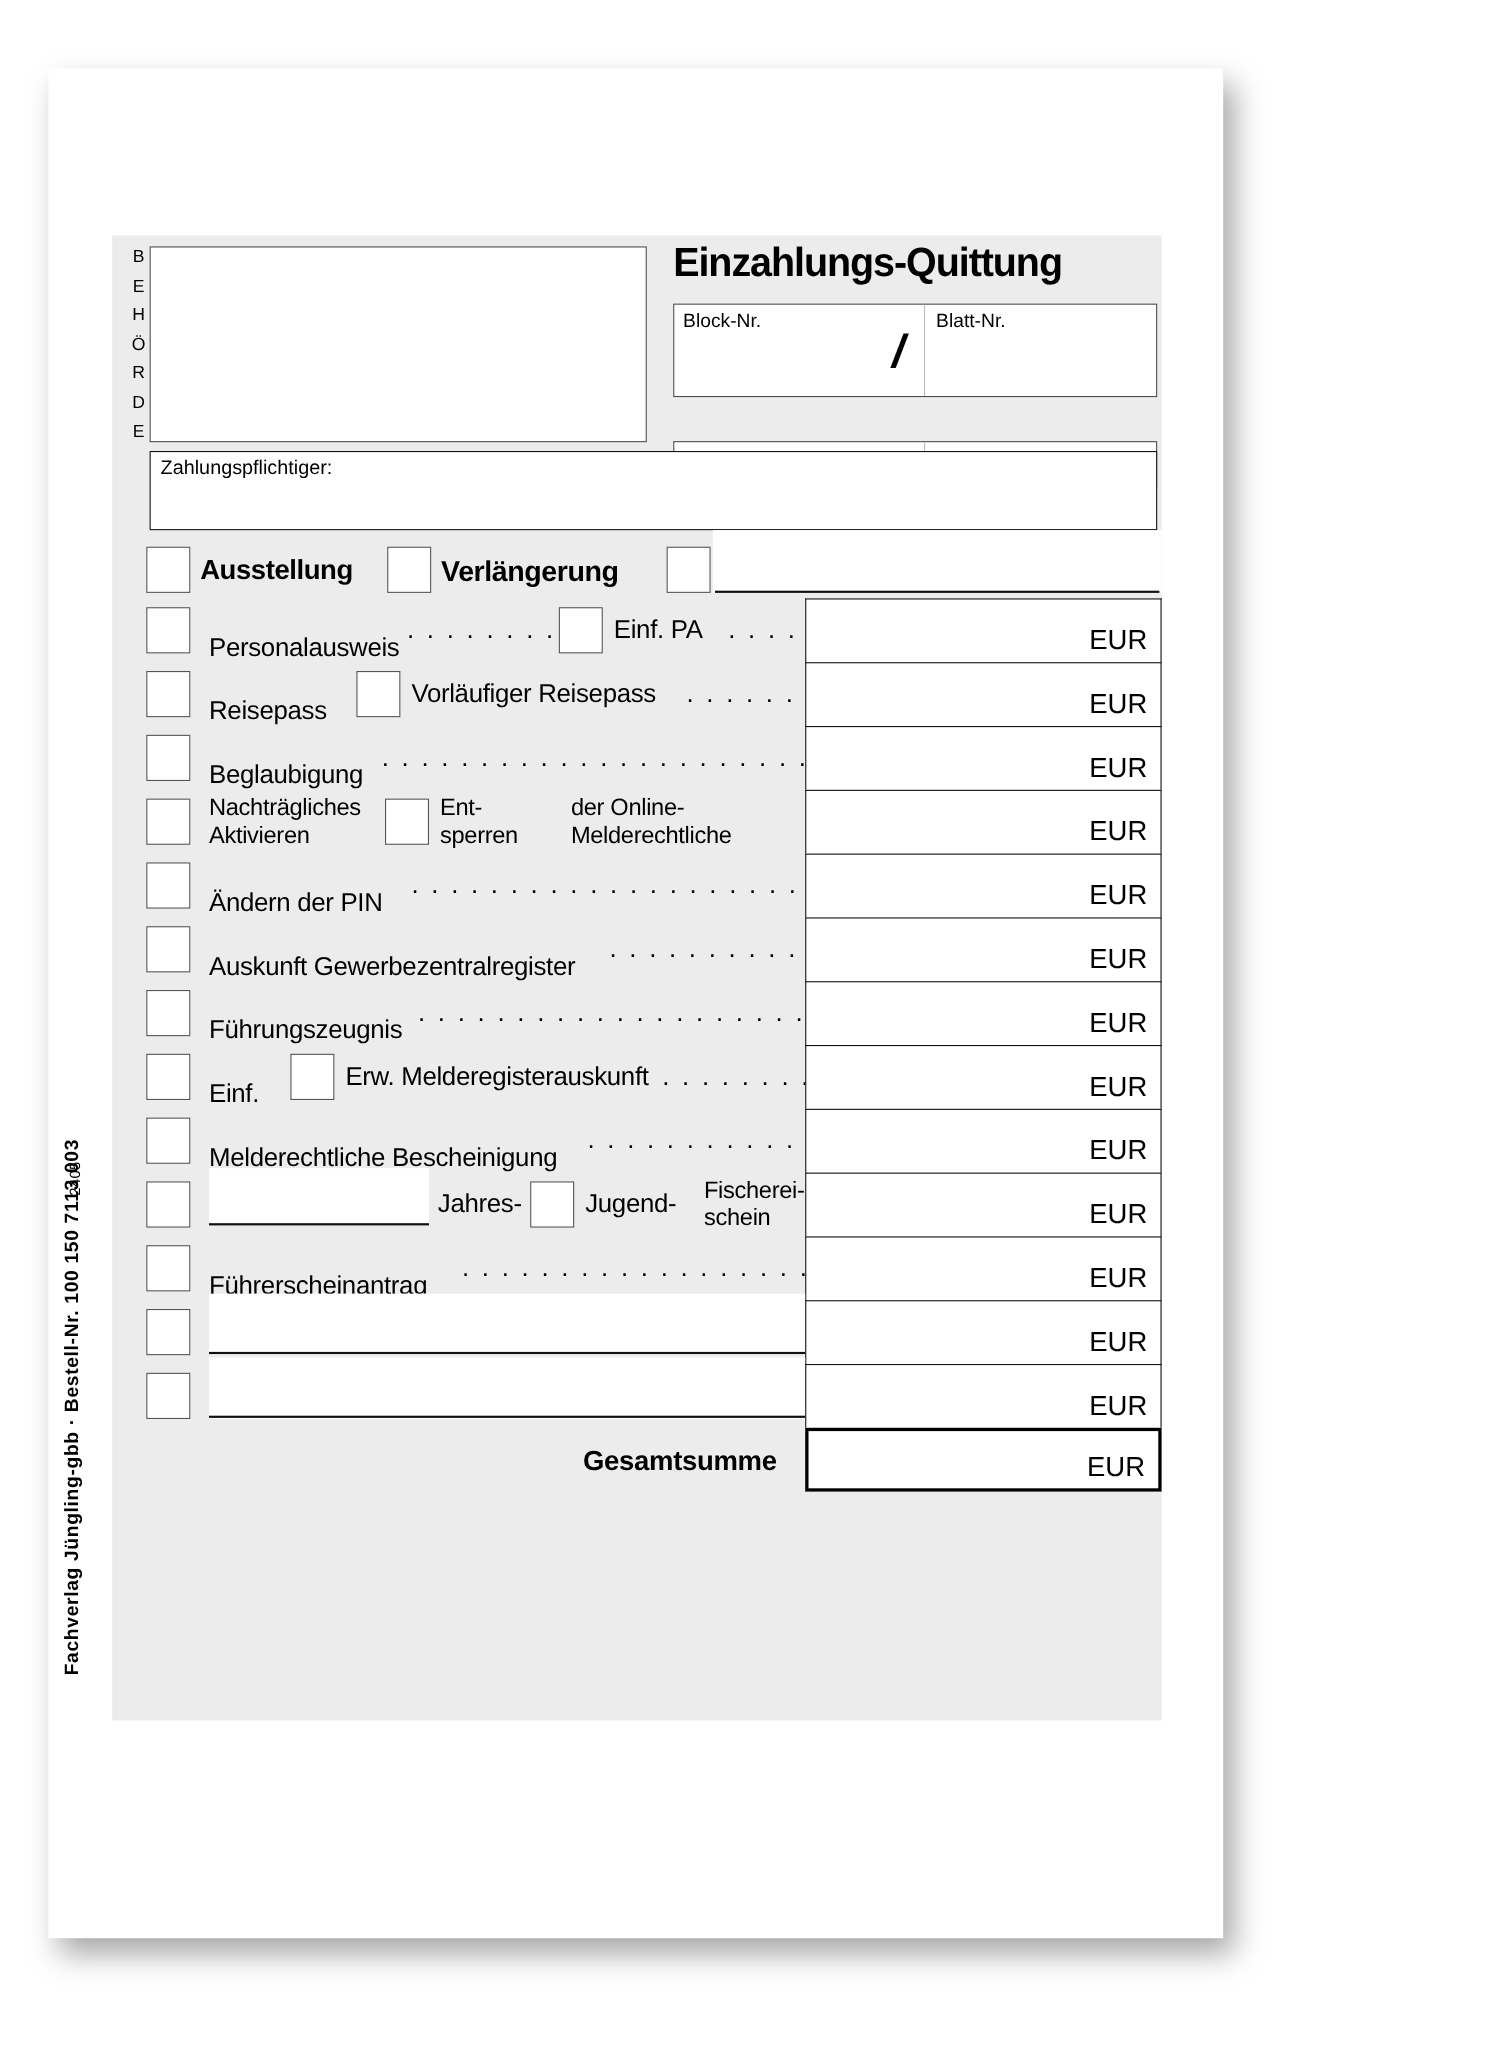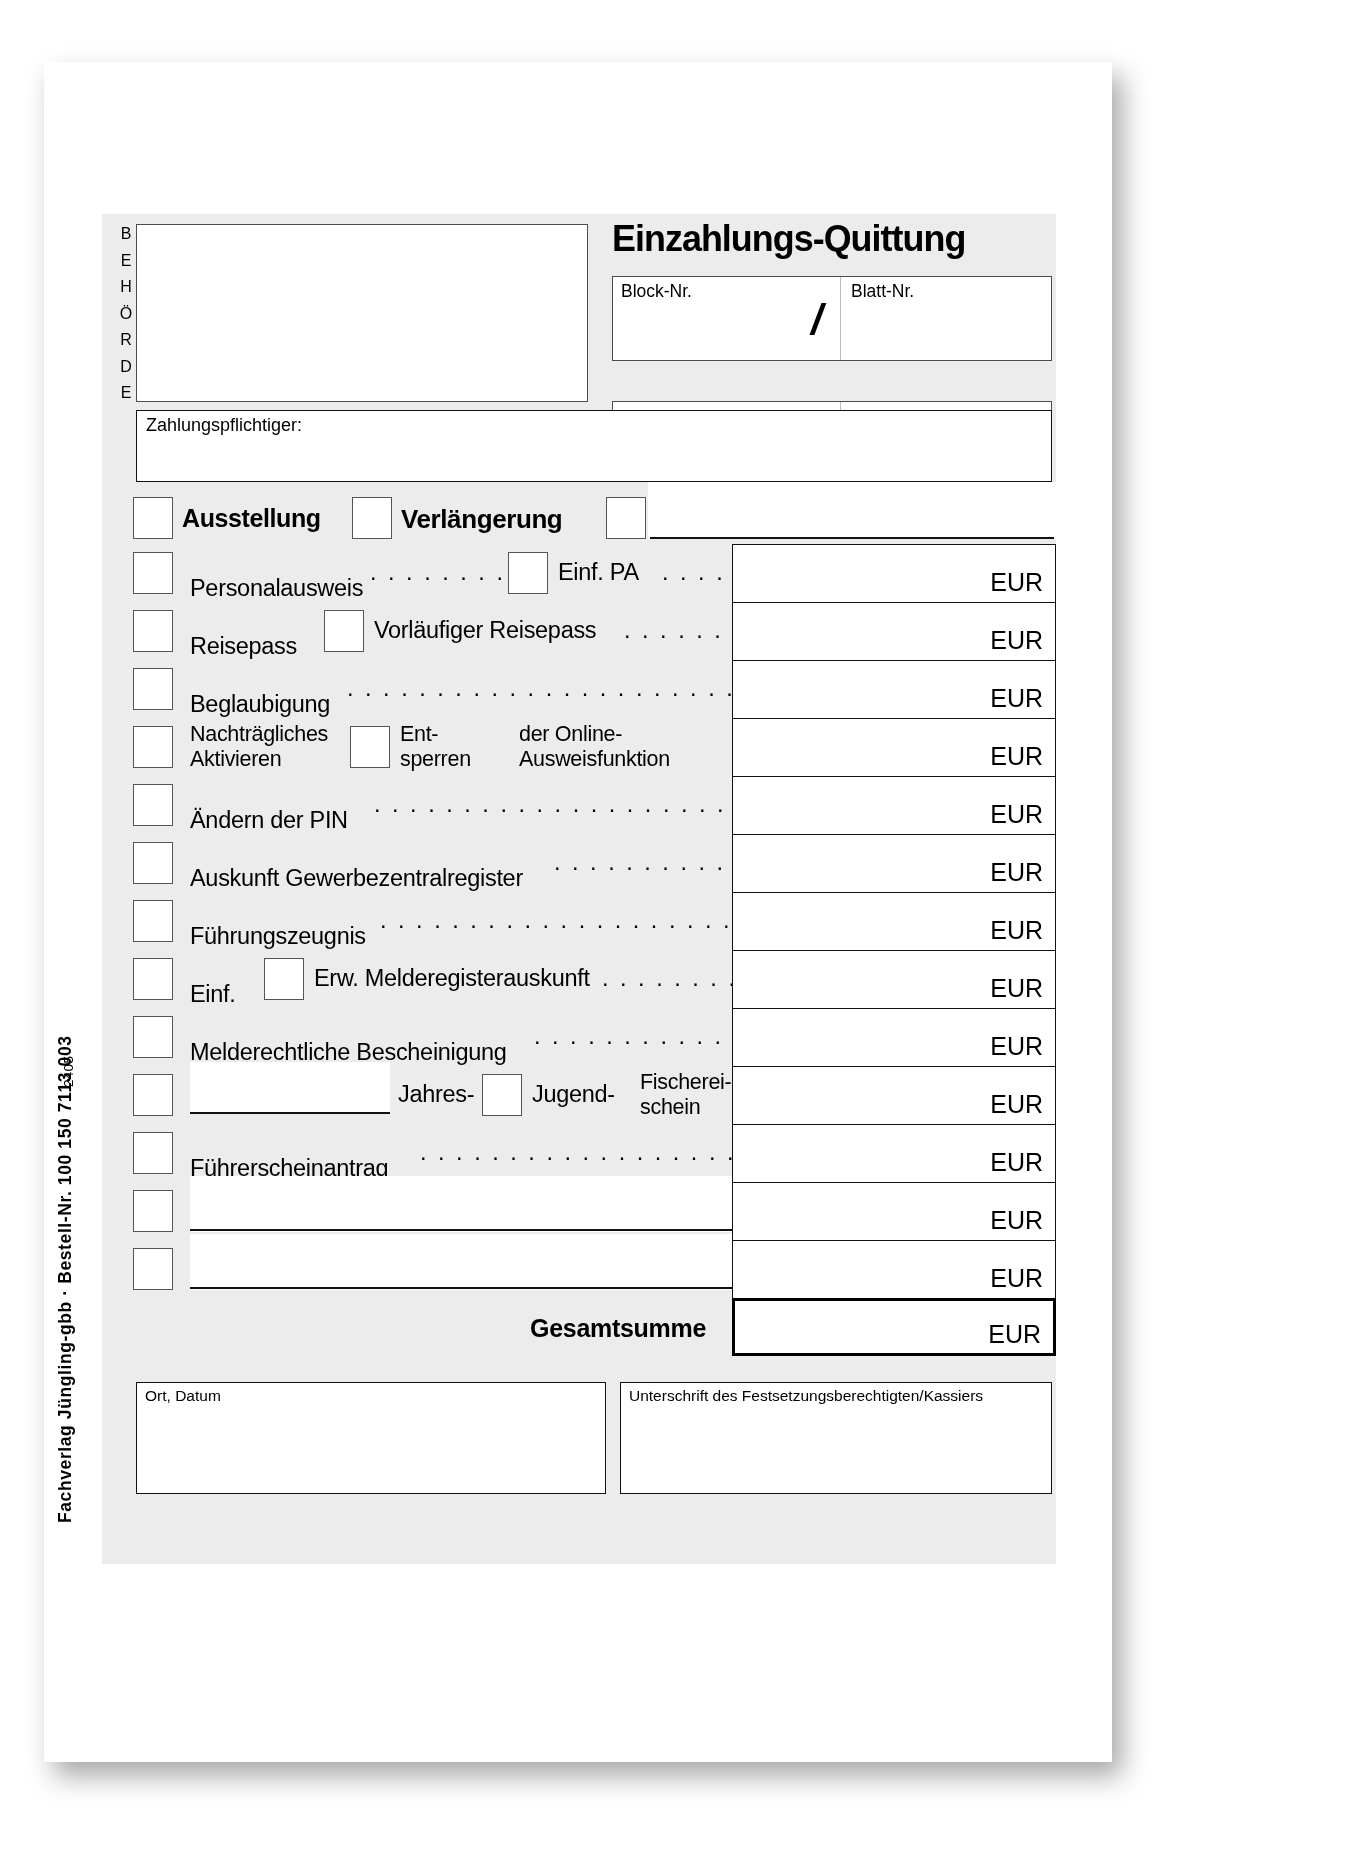--- a/index.html
+++ b/index.html
@@ -493,21 +493,21 @@
             <div>Nachträgliches</div>
             <div>Aktivieren</div>
           </div>
           <div class="cbx2" style="left:248px;"></div>
           <div class="stack" style="left:298px;">
             <div>Ent-</div>
             <div>sperren</div>
           </div>
           <div class="stack" style="left:417px;">
             <div>der Online-</div>
-            <div>Ausweisfunktion</div>
+            <div>Melderechtliche</div>
           </div>
           <div class="amt">
             <span class="eur">EUR</span>
           </div>
         </div>
 
         <div class="row">
           <div class="cbx"></div>
           <div class="lbl">Ändern der PIN</div>
           <div class="dots" style="left:272px;">. . . . . . . . . . . . . . . . . . . . . . . . . . . .</div>
@@ -601,24 +601,16 @@
 
       </div>
 
       <div class="sum-row" style="top:1084px;">
         <div class="sum-lbl">Gesamtsumme</div>
         <div class="sum-amt">
           <span class="eur">EUR</span>
         </div>
       </div>
 
-      <div class="footer" style="top:1168px;">
-        <div class="foot-box foot-left">
-          <div class="foot-lbl">Ort, Datum</div>
-        </div>
-        <div class="foot-box foot-right">
-          <div class="foot-lbl">Unterschrift des Festsetzungsberechtigten/Kassiers</div>
-        </div>
-      </div>
 
     </div>
   </div>
 </div>
 
 </body></html>

